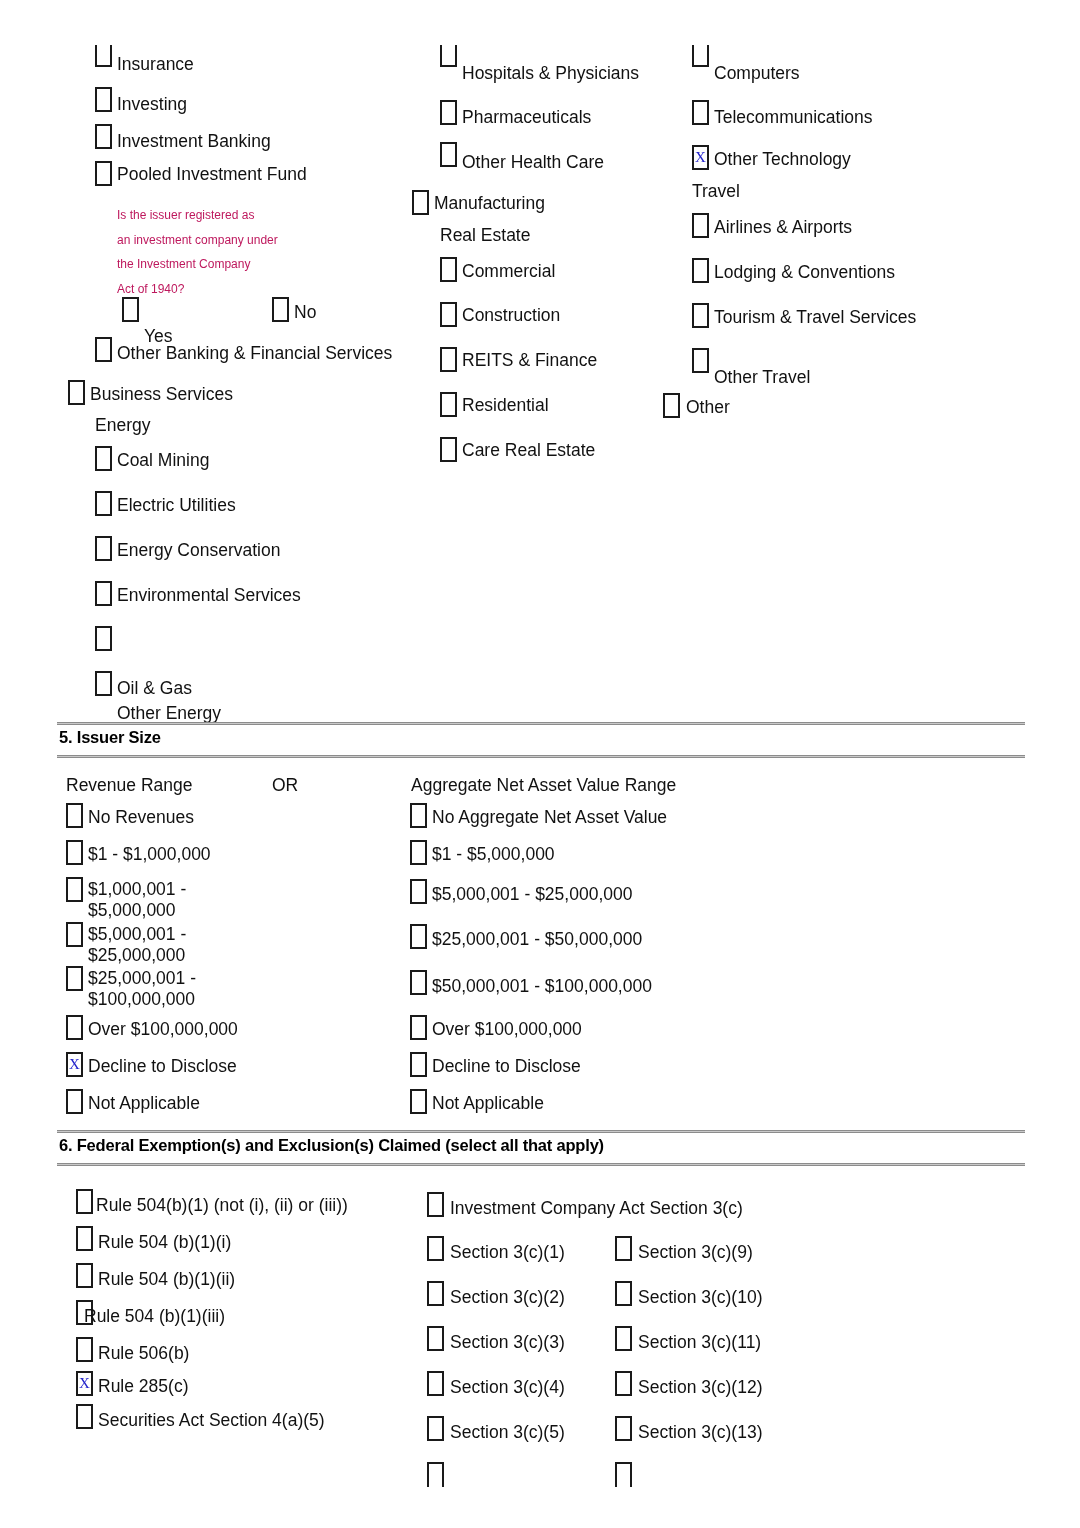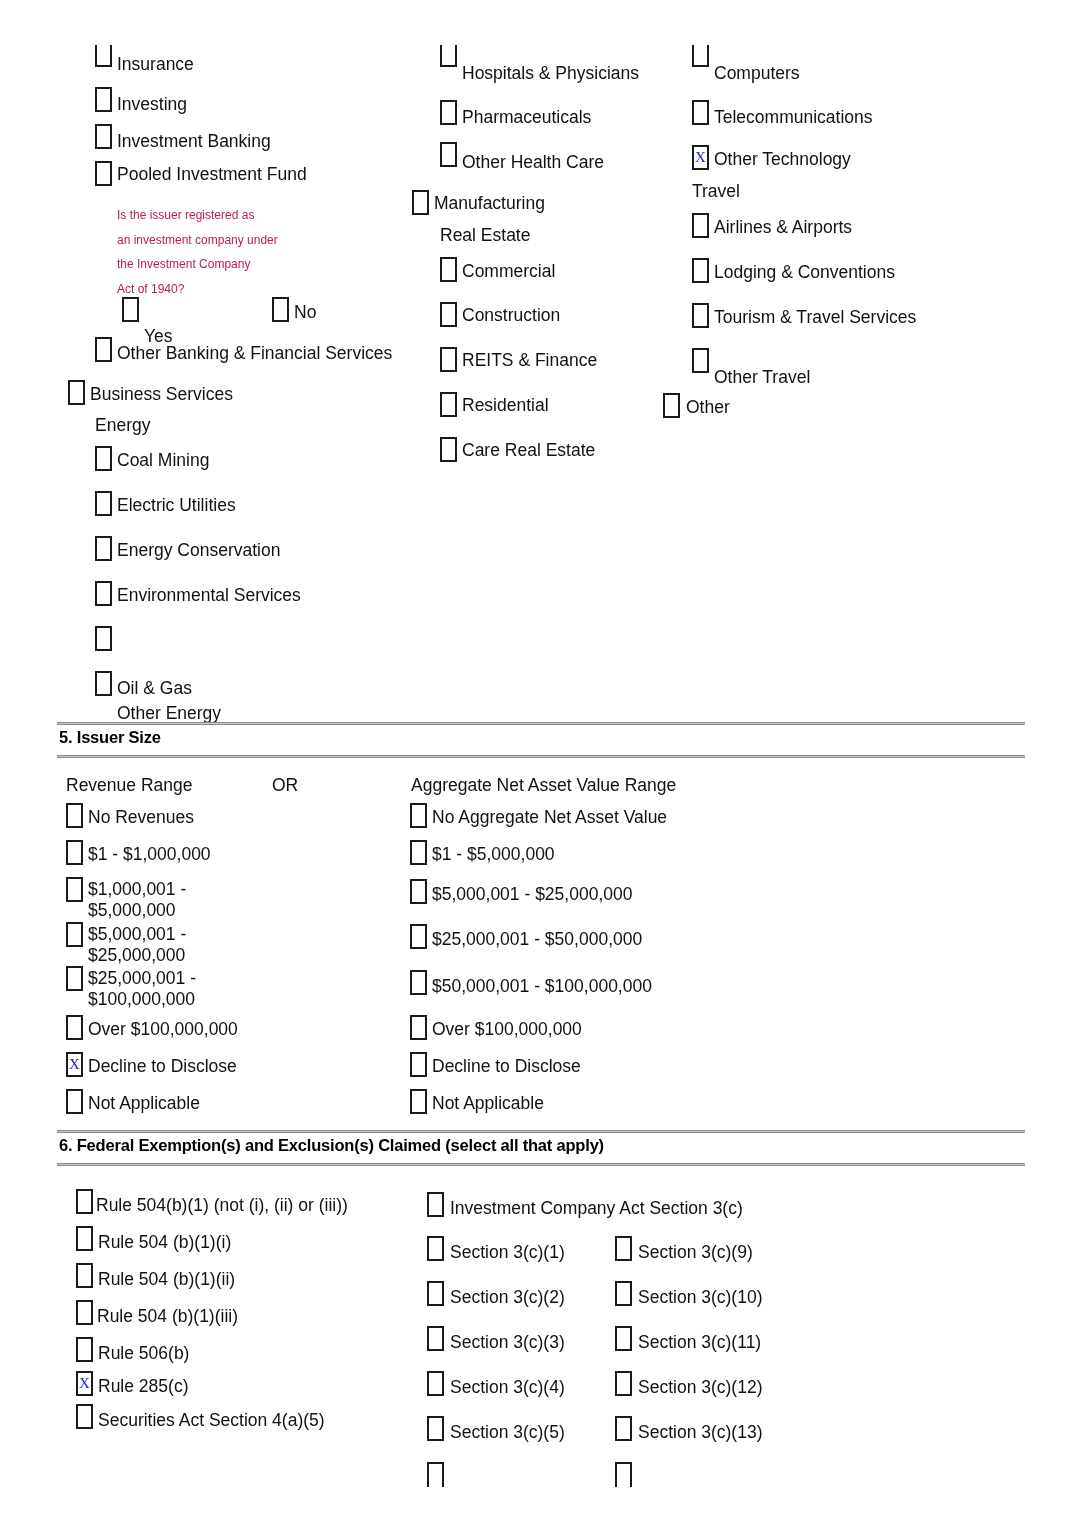--- a/index.html
+++ b/index.html
@@ -275,21 +275,21 @@
 <div class="cb" style="left:76px; top:1189px;"></div>
 <div class="lbl" style="left:96px; top:1194px;">Rule 504(b)(1) (not (i), (ii) or (iii))</div>
 
 <div class="cb" style="left:76px; top:1226px;"></div>
 <div class="lbl" style="left:98px; top:1231px;">Rule 504 (b)(1)(i)</div>
 
 <div class="cb" style="left:76px; top:1263px;"></div>
 <div class="lbl" style="left:98px; top:1268px;">Rule 504 (b)(1)(ii)</div>
 
 <div class="cb" style="left:76px; top:1300px;"></div>
-<div class="lbl" style="left:97px; top:1305px;">Rule 504 (b)(1)(iii)</div>
+<div class="lbl" style="left:84px; top:1305px;">Rule 504 (b)(1)(iii)</div>
 
 <div class="cb" style="left:76px; top:1337px;"></div>
 <div class="lbl" style="left:98px; top:1342px;">Rule 506(b)</div>
 
 <div class="cb checked" style="left:76px; top:1371px;"></div>
 <div class="lbl" style="left:98px; top:1375px;">Rule 285(c)</div>
 
 <div class="cb" style="left:76px; top:1404px;"></div>
 <div class="lbl" style="left:98px; top:1409px;">Securities Act Section 4(a)(5)</div>
 

